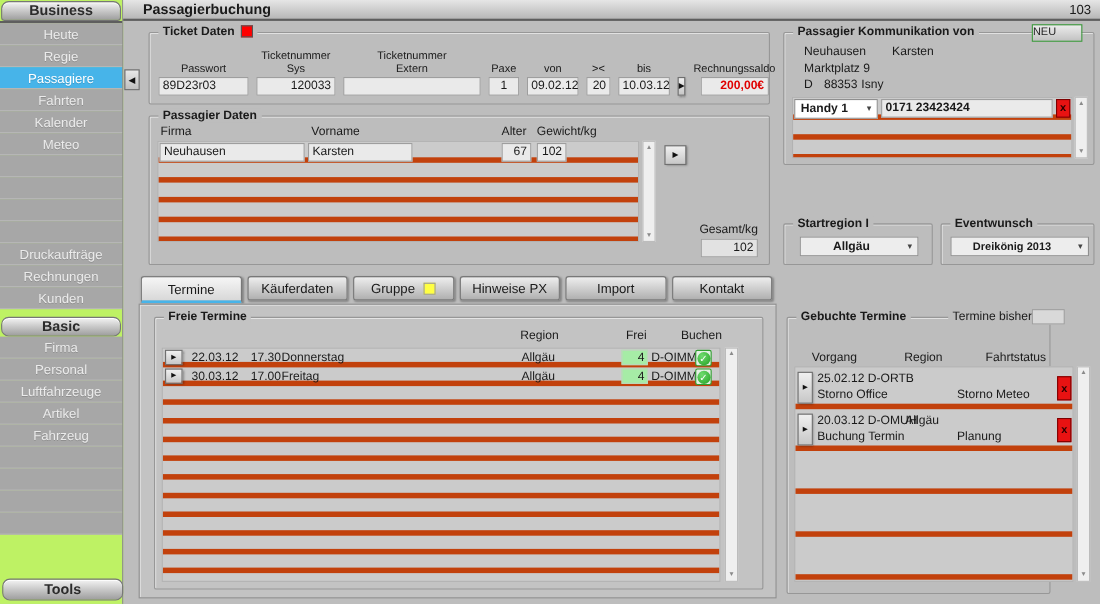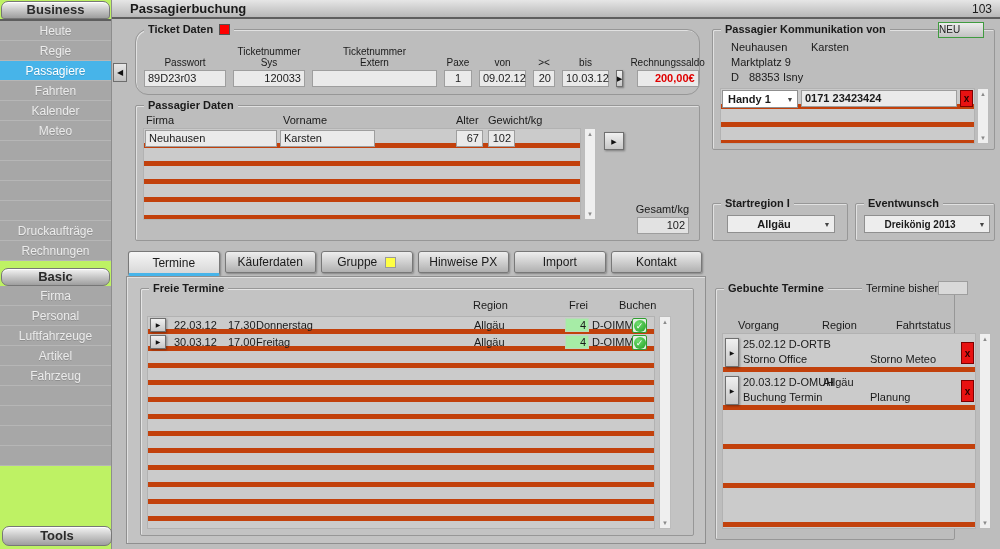--- a/index.html
+++ b/index.html
@@ -93,20 +93,21 @@
     <div class="side-item selected">Passagiere</div>
     <div class="side-item">Fahrten</div>
     <div class="side-item">Kalender</div>
     <div class="side-item">Meteo</div>
     <div class="side-item"></div>
     <div class="side-item"></div>
     <div class="side-item"></div>
     <div class="side-item"></div>
     <div class="side-item">Druckaufträge</div>
     <div class="side-item">Rechnungen</div>
+    <div class="side-item">Kunden</div>
     <div style="height:6px"></div>
     <div class="side-btn" style="border-radius:7px">Basic</div>
     <div class="side-item">Firma</div>
     <div class="side-item">Personal</div>
     <div class="side-item">Luftfahrzeuge</div>
     <div class="side-item">Artikel</div>
     <div class="side-item">Fahrzeug</div>
     <div class="side-item"></div>
     <div class="side-item"></div>
     <div class="side-item"></div>
@@ -115,21 +116,21 @@
   </div>
   <div class="pass-arrow"><span>◀</span></div>
 
   <div class="header">
     <span class="header-title">Passagierbuchung</span>
     <span class="header-counter">103</span>
   </div>
 
   <div class="main">
 
-    <div class="gbox" style="left:23px; top:10px; width:565px; height:66px;border-radius:13px;">
+    <div class="gbox" style="left:23px; top:10px; width:565px; height:66px;">
       <span class="gbox-title"><span>Ticket Daten</span><span class="red-sq"></span></span>
       <div class="ticket-row">
         <div class="fgroup">
           <div class="flabel">Passwort</div>
           <div class="field" style="width:82px">89D23r03</div>
         </div>
         <div class="fgroup">
           <div class="flabel"><span>Ticketnummer</span><br><span>Sys</span></div>
           <div class="field t-right" style="width:72px">120033</div>
         </div>

